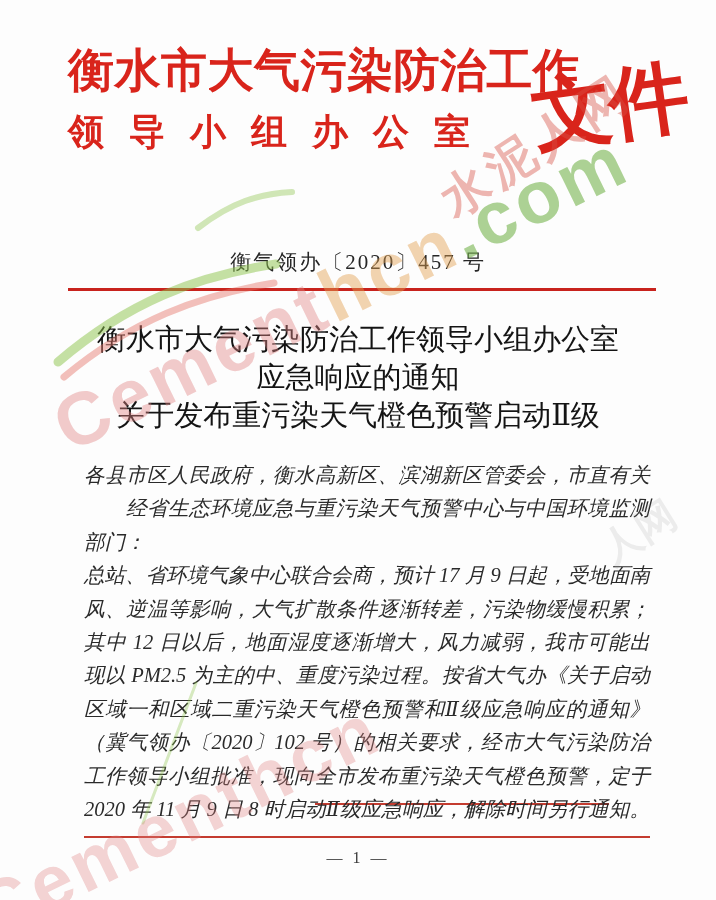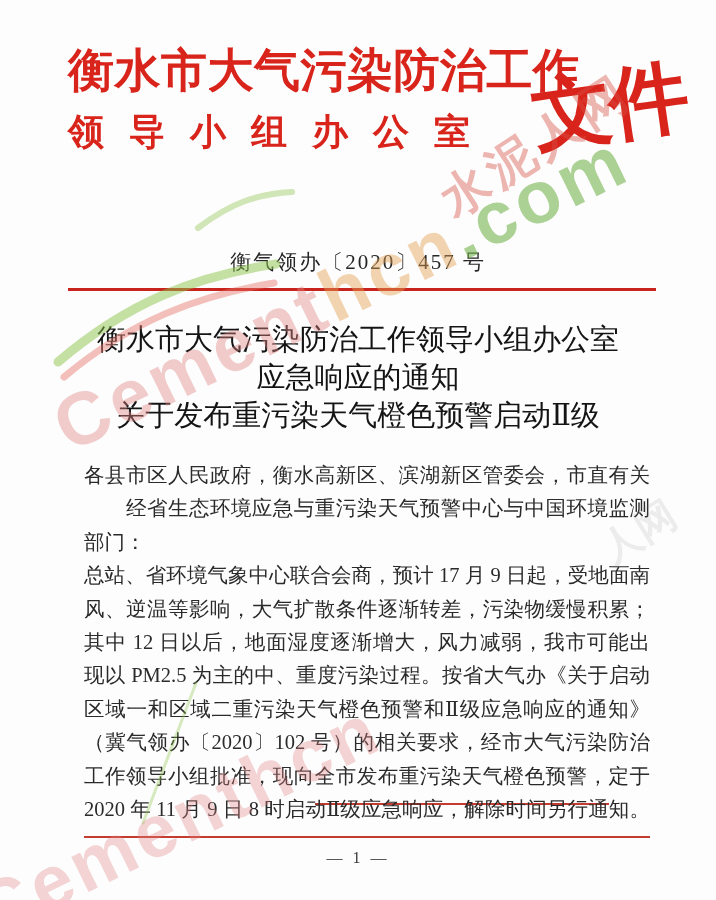--- a/index.html
+++ b/index.html
@@ -20,21 +20,21 @@
   
   .docnum { position:absolute; left:0; top:248px; width:716px; text-align:center;
             font-size:21px; color:#262626; letter-spacing:2px; }
   .redline { position:absolute; left:68px; top:288px; width:588px; height:3px; background:#c8231d; }
   
   .title { position:absolute; left:38px; top:320px; width:640px; text-align:center;
            font-size:29px; font-weight:400; color:#141414; line-height:38px; }
   
   .body { position:absolute; left:84px; top:459px; width:566px;
           font-size:20.5px; color:#2a2a2a; line-height:33.4px; }
-  .bl { height:33.4px; }
+  .bl { height:33.4px;font-style:italic; }
   .j  { text-align:justify; text-align-last:justify; }
   .ind{ padding-left:42px; }
   .u  { border-bottom:2.5px solid #c43c30; padding-bottom:16px; }
   
   .pagenum { position:absolute; left:0; top:849px; width:716px; text-align:center;
              font-size:16px; color:#3a3a3a; letter-spacing:3px; }
   
   .wm { position:absolute; left:0; top:0; width:716px; height:900px; pointer-events:none; }
   .wm > div { position:absolute; }
   .wm-latin {

